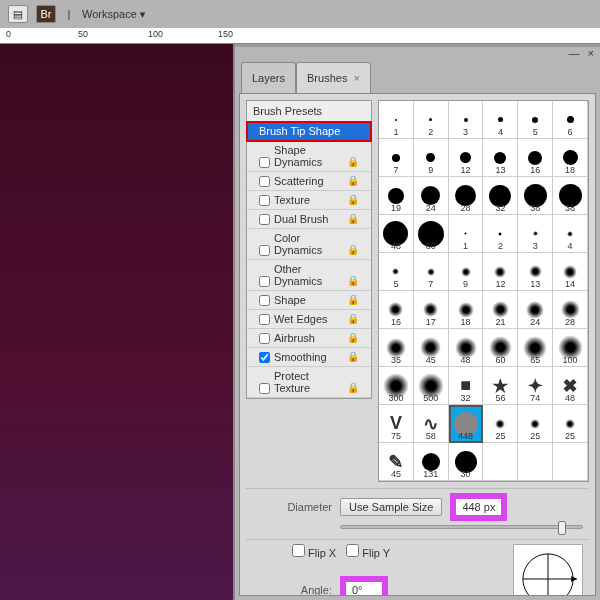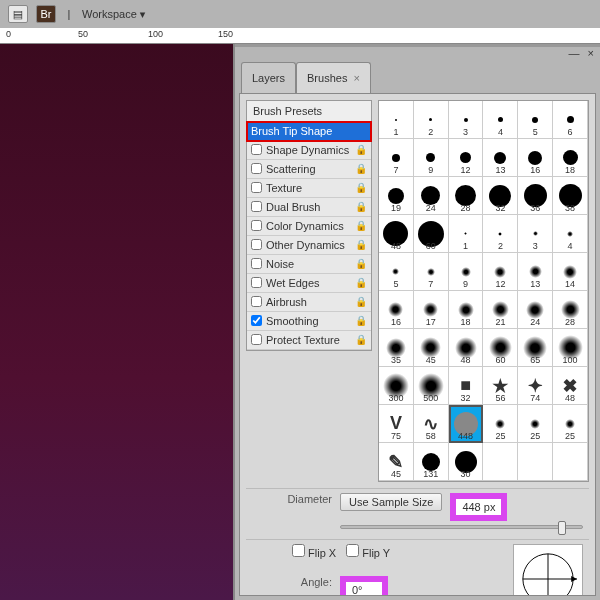--- a/index.html
+++ b/index.html
@@ -14,33 +14,33 @@
 .psep{height:3px;background:#999}
 .panelctl{height:12px;display:flex;justify-content:flex-end;align-items:center;padding:0 6px;gap:8px;color:#555}
 .tabs{display:flex;gap:0;padding:3px 6px 0 6px}
 .tab{background:#c8c8c8;border:1px solid #888;border-bottom:none;padding:9px 10px;border-radius:3px 3px 0 0;font-size:11px;position:relative}
 .tab.active{background:#d8d8d8;z-index:2}
 .tab .x{margin-left:6px;color:#777}
 .panelbody{border:1px solid #888;margin:0 4px 4px 4px;background:#d8d8d8;padding:6px;flex:1;display:flex;flex-direction:column;gap:6px;overflow:hidden}
 .toprow{display:flex;gap:6px;align-items:flex-start}
 .options{width:126px;border:1px solid #999;background:#e8e8e8}
 .opthead{background:#eee;border-bottom:1px solid #bbb;padding:4px 6px;font-size:11px}
-.optitem{display:flex;align-items:flex-start;padding:3px 4px;border-bottom:1px solid #ccc;font-size:11px;gap:4px}
+.optitem{display:flex;align-items:flex-end;padding:3px 12px;border-bottom:1px solid #ccc;font-size:11px;gap:4px}
 .optitem.sel{background:#1e6fd8;color:#fff;outline:2px solid #d00;outline-offset:-1px}
 .optitem.sel *{color:#fff}
 .optitem .lock{margin-left:auto;width:12px;height:12px;font-size:10px;color:#777}
 .optitem input[type=checkbox]{width:11px;height:11px}
 .grid{flex:1;border:1px solid #999;background:#fff;display:grid;grid-template-columns:repeat(6,1fr);grid-auto-rows:38px;overflow:hidden}
 .cell{border-right:1px solid #ccc;border-bottom:1px solid #ccc;display:flex;flex-direction:column;align-items:center;justify-content:center;position:relative}
 .cell.sel{outline:2px solid #555;outline-offset:-2px;background:#0ea5e9}
 .dot{border-radius:50%;background:#000}
 .soft{border-radius:50%;background:radial-gradient(circle,#000 0%,#000 25%,transparent 70%)}
 .cell .sz{position:absolute;bottom:1px;font-size:9px}
 .shape{font-weight:bold;font-size:18px}
-.row{display:flex;align-items:flex-start;gap:8px}
+.row{display:flex;align-items:center;gap:8px}
 .rowlabel{width:80px;text-align:right;color:#555}
 .input{background:#fff;border:6px solid #d946ef;padding:2px 6px;min-width:48px}
 .btn{background:linear-gradient(#f8f8f8,#ddd);border:1px solid #999;padding:2px 8px;border-radius:2px}
 .slider{height:4px;background:#bbb;border:1px solid #999;border-radius:2px;flex:1;position:relative}
 .slider .thumb{position:absolute;top:-5px;width:8px;height:14px;background:#eee;border:1px solid #777;border-radius:2px}
 .circle{width:70px;height:70px;border:1px solid #aaa;background:#fff;display:flex;align-items:center;justify-content:center}
 .circle svg{width:58px;height:58px}
 .flips{display:flex;gap:10px;align-items:center}
 .section{padding:4px 6px;border-top:1px solid #bbb}
 </style>
@@ -108,21 +108,21 @@
                 <span>Color Dynamics</span>
                 <span class="lock">🔒</span>
               </div>
               <div class="optitem">
                 <input type="checkbox" style="">
                 <span>Other Dynamics</span>
                 <span class="lock">🔒</span>
               </div>
               <div class="optitem">
                 <input type="checkbox" style="">
-                <span>Noise</span>
+                <span>Shape</span>
                 <span class="lock">🔒</span>
               </div>
               <div class="optitem">
                 <input type="checkbox" style="">
                 <span>Wet Edges</span>
                 <span class="lock">🔒</span>
               </div>
               <div class="optitem">
                 <input type="checkbox" style="">
                 <span>Airbrush</span>

